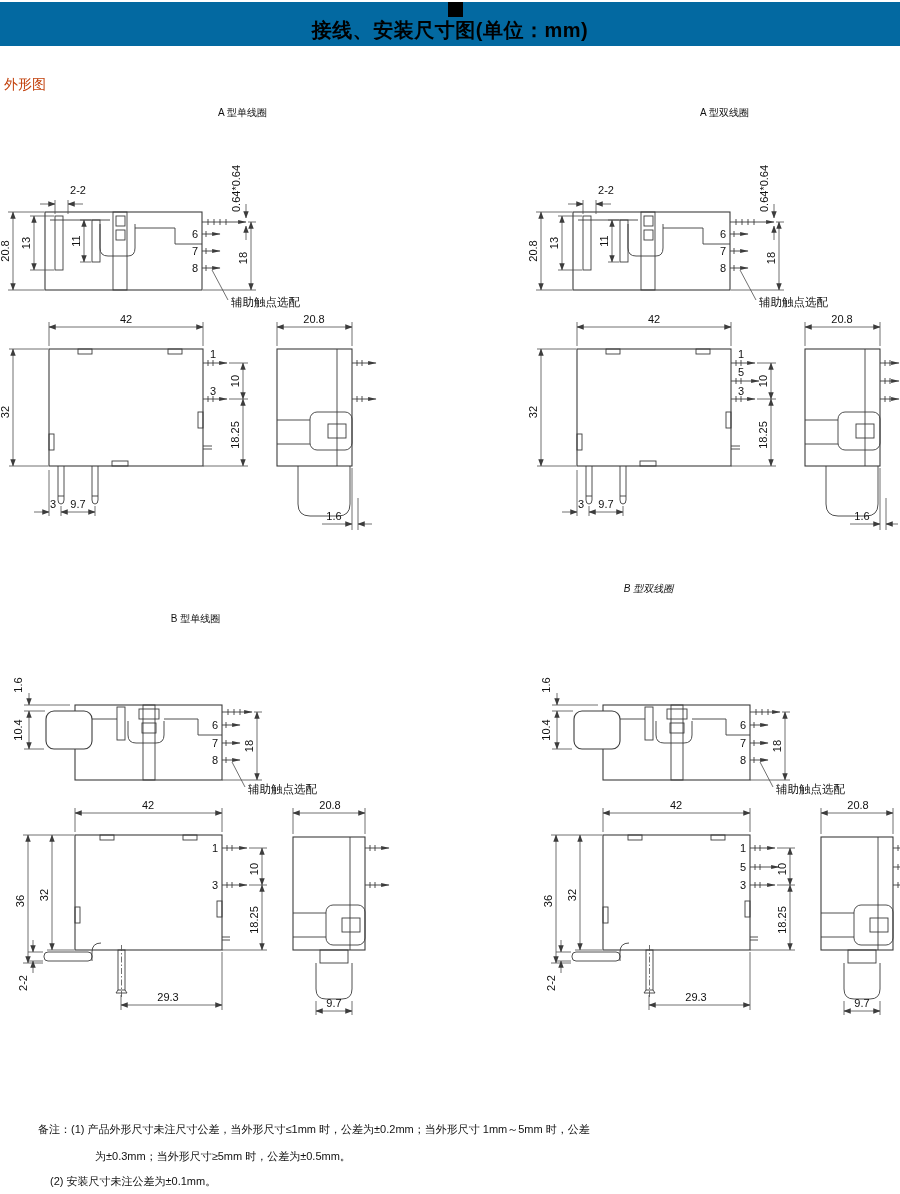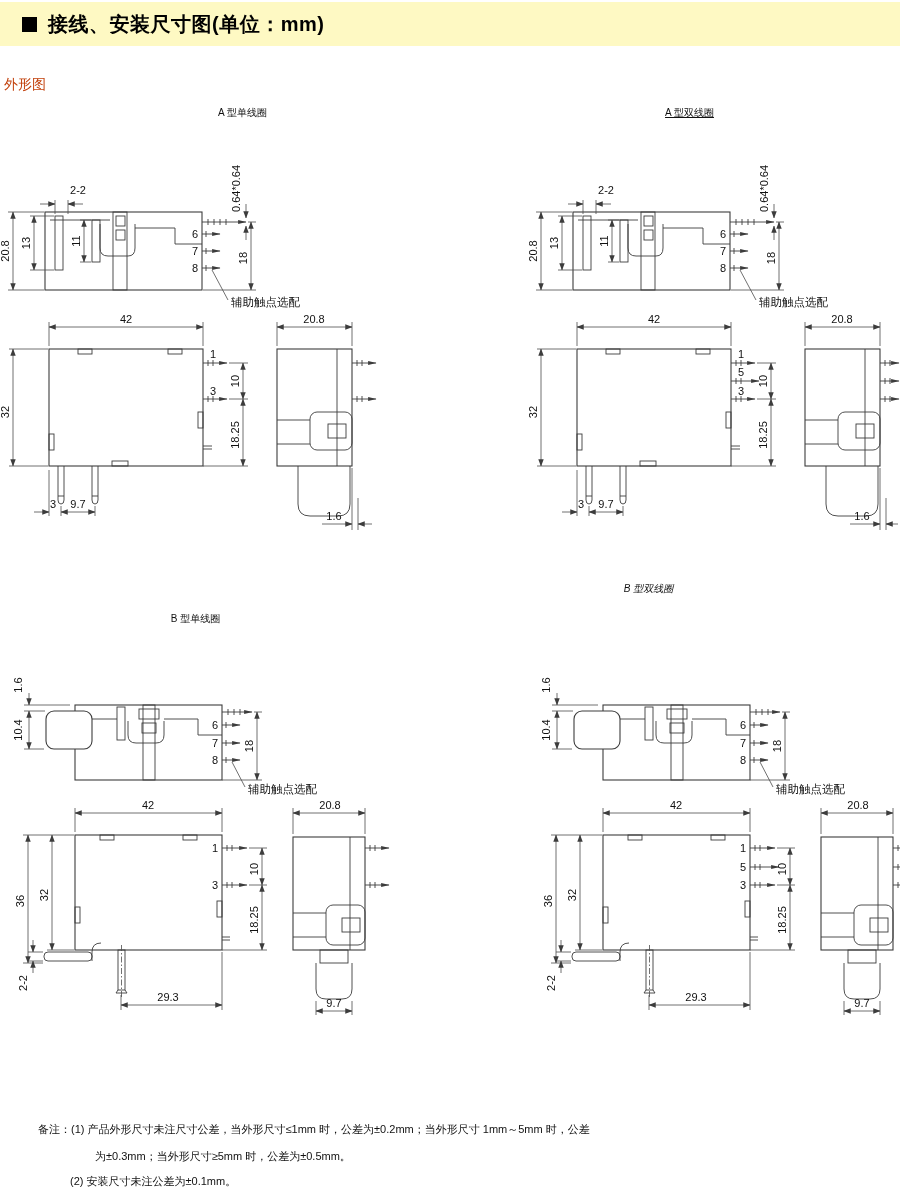--- a/index.html
+++ b/index.html
@@ -1,22 +1,22 @@
 <!DOCTYPE html>
 <html><head>
 <meta charset="utf-8">
 <style>
   html,body{margin:0;padding:0;}
   body{
     width:900px;height:1194px;position:relative;background:#fff;
     font-family:"Liberation Sans","DejaVu Sans",sans-serif;color:#111;
     overflow:hidden;
   }
-  .hdr{position:absolute;left:0;top:2px;width:900px;height:44px;background:#fef9c3;
-       display:flex;align-items:center;}
+  .hdr{position:absolute;left:0;top:2px;width:900px;height:44px;background:#0369a1;
+       display:flex;align-items:center;flex-direction:column;}
   .hdr .sq{width:15px;height:15px;background:#000;margin:0 11px 0 22px;flex:0 0 auto;}
   .hdr h1{font-size:20px;font-weight:bold;margin:0;color:#000;letter-spacing:0.5px;}
   .lbl{position:absolute;font-size:14px;color:#c2410c;}
   .qtitle{position:absolute;font-size:10px;color:#111;text-align:center;width:185px;}
   .quad{position:absolute;}
   svg{display:block;}
   .ol{fill:none;stroke:#3c3c3c;stroke-width:1.1;}
   .of{fill:#fff;stroke:#3c3c3c;stroke-width:1.1;}
   .il{fill:none;stroke:#3c3c3c;stroke-width:0.9;}
   .dl{fill:none;stroke:#4d4d4d;stroke-width:0.8;}
@@ -40,21 +40,21 @@
 </svg>
 
 <div class="hdr">
   <div class="sq"></div>
   <h1>接线、安装尺寸图(单位：mm)</h1>
 </div>
 
 <div class="lbl" style="left:4px;top:76px;">外形图</div>
 
 <div class="qtitle" style="left:150px;top:106px;">A 型单线圈</div>
-<div class="qtitle" style="left:597px;top:106px;text-decoration:underline;">A 型双线圈</div>
+<div class="qtitle" style="left:632px;top:106px;">A 型双线圈</div>
 <div class="qtitle" style="left:103px;top:612px;">B 型单线圈</div>
 <div class="qtitle" style="left:556px;top:582px;font-style:italic;">B 型双线圈</div>
 
 <div class="quad" style="left:0;top:158px;">
 <svg width="400" height="382">
   <g>
     <rect class="ol" x="45" y="54" width="157" height="78"></rect>
     <line class="il" x1="50" y1="62" x2="110" y2="62"></line>
     <rect class="il" x="55" y="58" width="8" height="54"></rect>
     <rect class="il" x="92" y="62" width="8" height="42"></rect>
@@ -544,17 +544,17 @@
 </div>
 
 <div>
   <div class="notesline" style="left:38px;top:1122px;">
     <span>备注：</span><span>(1)</span>
     <span>产品外形尺寸未注尺寸公差，当外形尺寸≤1mm 时，公差为±0.2mm；当外形尺寸 1mm～5mm 时，公差</span>
   </div>
   <div class="notesline" style="left:95px;top:1149px;">
     <span>为±0.3mm；当外形尺寸≥5mm 时，公差为±0.5mm。</span>
   </div>
-  <div class="notesline" style="left:70px;top:1174px;">
+  <div class="notesline" style="left:50px;top:1174px;">
     <span>(2)</span>
     <span>安装尺寸未注公差为±0.1mm。</span>
   </div>
 </div>
 
 </body></html>

